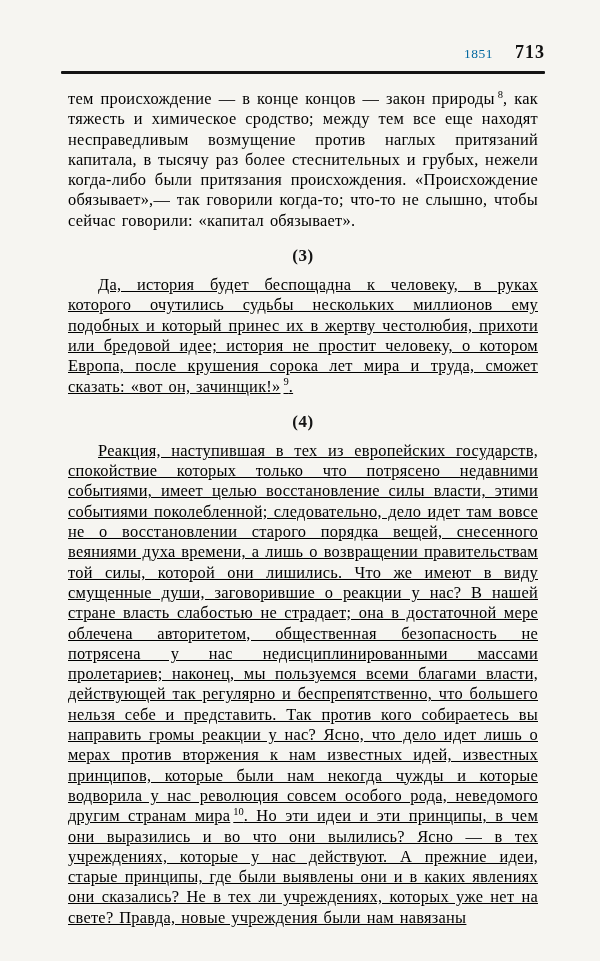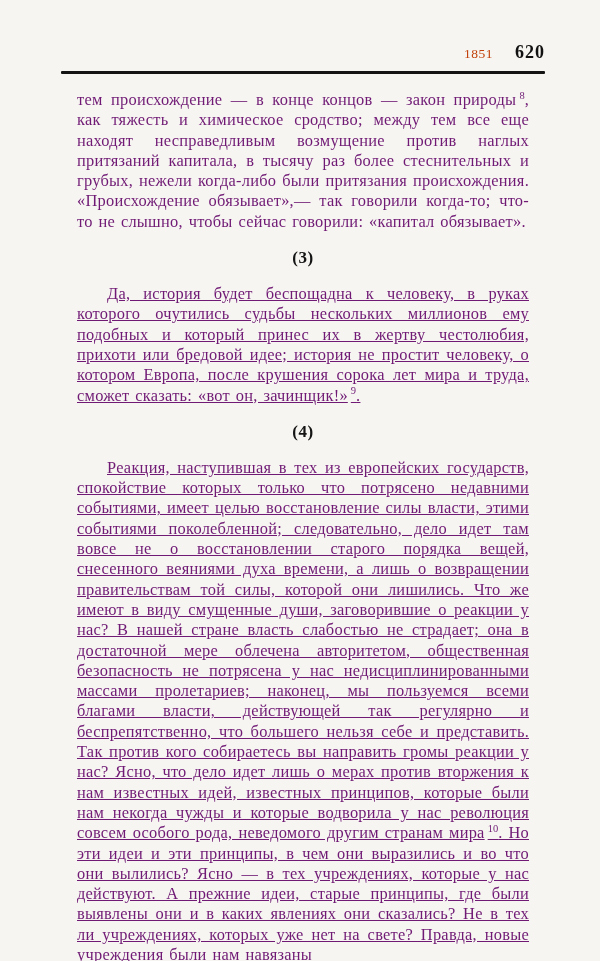--- a/index.html
+++ b/index.html
@@ -22,45 +22,45 @@
   .page-header {
     display: flex;
     justify-content: flex-end;
     align-items: baseline;
     gap: 22px;
     height: 24px;
   }
   .running-year {
     font-size: 13.5px;
     letter-spacing: 0.5px;
-    color: #c2410c;
+    color: #0369a1;
   }
   .page-number {
     font-size: 18px;
     font-weight: bold;
     letter-spacing: 1px;
     color: #111;
   }
   .header-rule {
     height: 3px;
     background: #141414;
     margin-top: 5px;
     border-radius: 1px;
   }
   .text-block {
     margin-top: 15px;
   }
   .para {
-    margin: 16px;
+    margin: 7px;
     text-align: justify;
     font-size: 16.4px;
     line-height: 20.3px;
     letter-spacing: 0.25px;
     word-spacing: 1.5px;
-    color: #701a75;
+    color: #000000;
   }
   .para.indent {
     text-indent: 30px;
     text-decoration: underline;
   }
   .section-heading {
     margin: 15px 0 9px 0;
     text-align: center;
     font-size: 17px;
     font-weight: bold;
@@ -75,21 +75,21 @@
     letter-spacing: 0;
   }
 </style>
 </head>
 <body>
 
 <div class="page">
 
   <div class="page-header">
     <span class="running-year">1851</span>
-    <span class="page-number">620</span>
+    <span class="page-number">713</span>
   </div>
 
   <div class="header-rule"></div>
 
   <div class="text-block">
 
     <p class="para"><span>тем происхождение — в конце концов — закон природы</span><sup class="fn">8</sup><span>, как тяжесть и химическое сродство; между тем все еще находят несправедливым возмущение против наглых притязаний капитала, в тысячу раз более стеснительных и грубых, нежели когда-либо были притязания происхождения. «Происхождение обязывает»,— так говорили когда-то; что-то не слышно, чтобы сейчас говорили: «капитал обязывает».</span></p>
 
     <h3 class="section-heading">(3)</h3>
 

